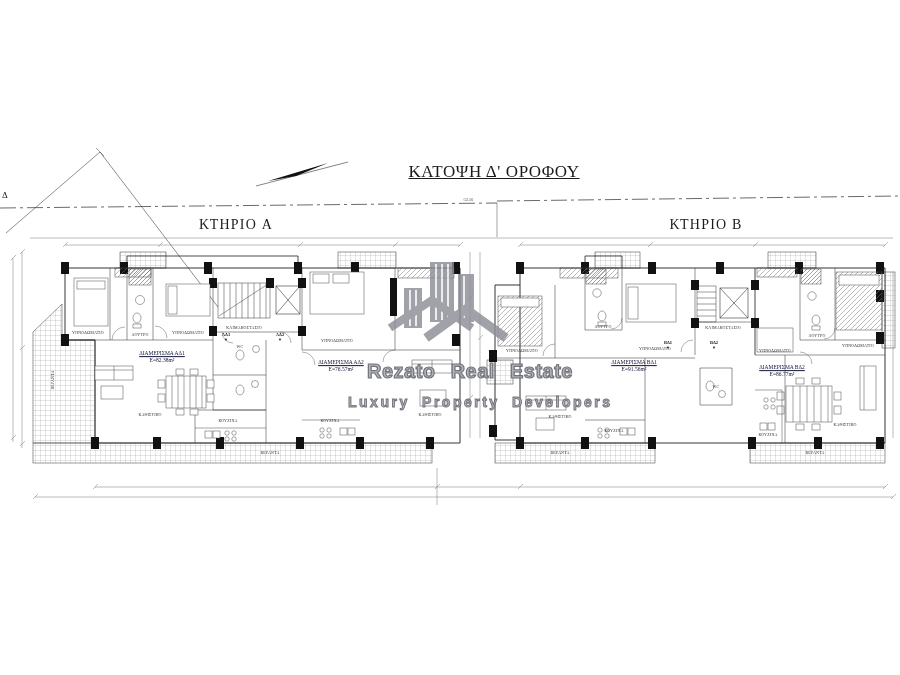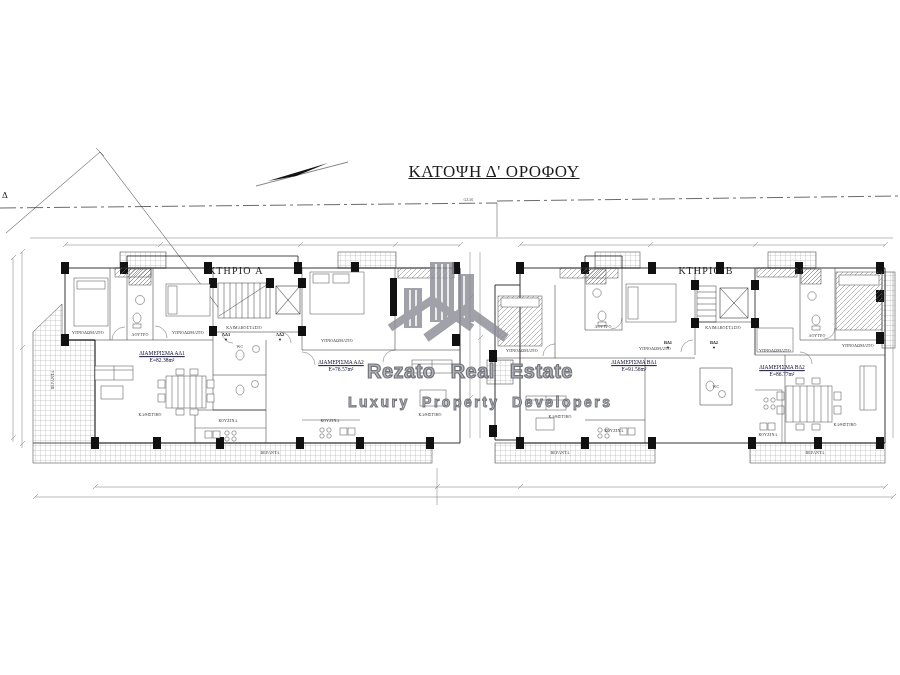--- a/index.html
+++ b/index.html
@@ -1,21 +1,21 @@
 <!DOCTYPE html>
 <html><head>
 <meta charset="utf-8">
 <style>
   html,body{margin:0;padding:0;background:#fff;}
   .canvas{position:relative;width:900px;height:675px;background:#ffffff;overflow:hidden;
           font-family:"Liberation Serif",serif;}
   svg{position:absolute;left:0;top:0;}
   .lbl{position:absolute;transform:translateX(-50%);color:#1b1b1b;white-space:nowrap;}
   .title{font-size:17px;text-decoration:underline;letter-spacing:.6px;}
-  .bldg{font-size:10px;letter-spacing:1.2px;margin-top:48px;}
+  .bldg{font-size:14px;letter-spacing:1.2px;}
   .apt{position:absolute;transform:translate(-50%,-50%);font-size:5.5px;line-height:1.25;
        text-align:center;color:#14143a;white-space:nowrap;}
   .apt .nm{text-decoration:underline;display:block;}
   .rl{position:absolute;transform:translate(-50%,-50%);font-size:4px;color:#333;
       white-space:nowrap;letter-spacing:.2px;}
   .rl.vert{transform:translate(-50%,-50%) rotate(-90deg);}
   .tag{position:absolute;transform:translate(-50%,0);font-size:4.5px;font-weight:bold;
        color:#101010;text-align:center;line-height:1;white-space:nowrap;}
   .tag .tri{display:block;font-size:4px;line-height:1;}
   .elev{position:absolute;font-size:4px;color:#444;white-space:nowrap;}

